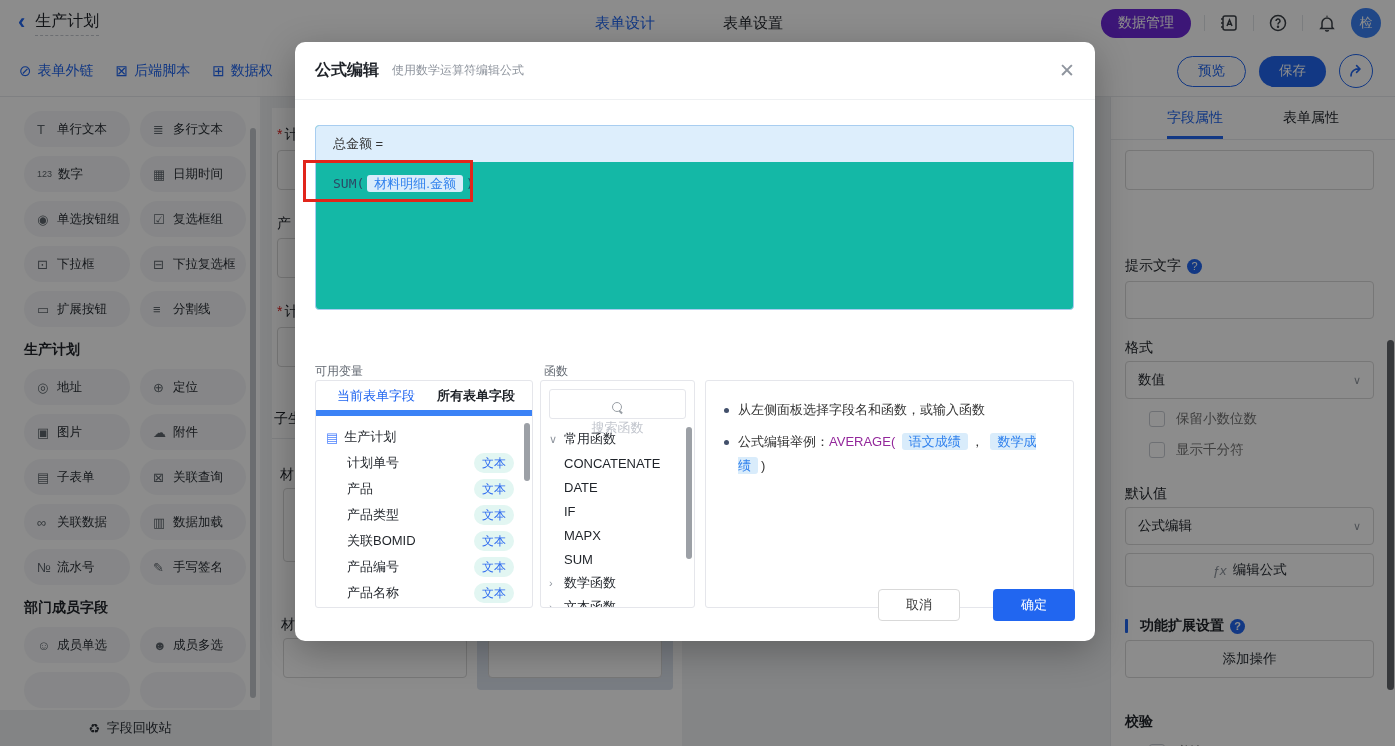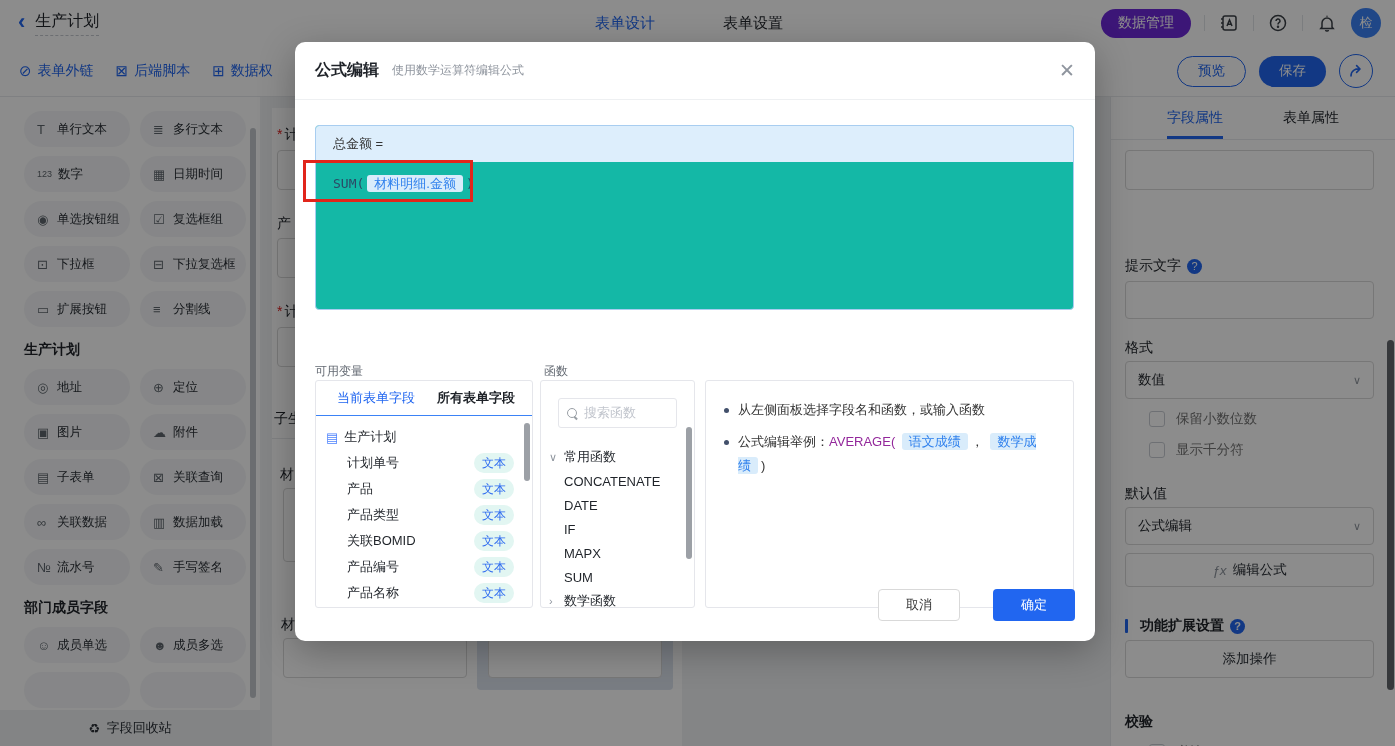--- a/index.html
+++ b/index.html
@@ -78,31 +78,31 @@
   .f-editor { position:absolute; left:20px; top:83px; width:759px; height:185px; border:1px solid #a8cdf0; border-radius:4px; overflow:hidden; background:#14b8a6; }
   .f-head { height:36px; background:#ddeefc; display:flex; align-items:center; padding:0 17px; font-size:13px; color:#333; }
   .f-body { padding:13px 17px; font-family:"DejaVu Sans Mono", monospace; font-size:13px; color:#2b4a66; }
   .f-token { font-family:"Liberation Sans","DejaVu Sans",sans-serif; background:#d9ecfb; color:#2f80ed; padding:1px 7px; border-radius:3px; margin:0 3px; }
   .red-box { position:absolute; left:8px; top:118px; width:170px; height:42px; border:3px solid #e1251b; z-index:55; pointer-events:none; }
   .m-sec-label { position:absolute; top:321px; font-size:12px; color:#646a73; }
   .panel { position:absolute; top:338px; height:228px; border:1px solid #e5e6eb; border-radius:3px; background:#fff; overflow:hidden; }
   .panel.vars { left:20px; width:218px; }
   .panel.funcs { left:245px; width:155px; }
   .panel.hints { left:410px; width:369px; }
-  .v-tabs { height:35px; display:flex; align-items:center; border-bottom:1px solid #3b82f6; font-size:13px; }
+  .v-tabs { height:35px; display:flex; align-items:center; border-bottom:6px solid #3b82f6; font-size:13px; }
   .v-tab { padding:0 10px 0 21px; cursor:pointer; color:#1f2329; }
   .v-tab.active { color:#2166f0; }
   .v-tab + .v-tab { padding-left:12px;font-weight:bold; }
   .v-list { padding:8px 10px 0 10px; }
   .v-root { display:flex; align-items:center; gap:6px; font-size:13px; height:26px; }
   .v-root .doc { color:#4e83fd; font-size:13px; }
   .v-row { display:flex; align-items:center; height:26px; padding-left:21px; font-size:13px; }
   .v-row .badge { margin-left:auto; margin-right:8px; font-size:12px; color:#2e6bf0; background:#e2f6f2; border-radius:10px; padding:1.5px 8px; }
   .thumb { position:absolute; right:2px; width:6px; background:#9ca0a6; border-radius:3px; }
-  .f-search { margin:17px; height:30px; border:1px solid #e5e6eb; border-radius:3px; display:flex; align-items:center; padding:12px 8px; gap:6px; }
+  .f-search { margin:8px; height:30px; border:1px solid #e5e6eb; border-radius:3px; display:flex; align-items:center; padding:12px 8px; gap:6px;flex-direction:column; }
   .f-search .ph { color:#c0c4cc; font-size:13px; }
   .mag { position:relative; width:11px; height:11px; flex:none; }
   .mag::before { content:""; position:absolute; left:0; top:0; width:8px; height:8px; border:1.5px solid #9aa0a6; border-radius:50%; }
   .mag::after { content:""; position:absolute; left:8px; top:8px; width:4px; height:1.5px; background:#9aa0a6; transform:rotate(45deg); transform-origin:0 0; }
   .fn-group { display:flex; align-items:center; gap:5px; height:24px; padding-left:8px; font-size:13px; color:#1f2329; cursor:pointer; }
   .fn-group .chev { color:#8f959e; font-size:11px; width:10px; }
   .fn-item { height:24px; display:flex; align-items:center; padding-left:23px; font-size:13px; color:#1f2329; cursor:pointer; }
   .hints-body { padding:17px 18px; }
   .hint-line { display:flex; align-items:flex-start; gap:9px; font-size:13px; color:#333; line-height:24px; margin-bottom:8px; }
   .hint-dot { width:5px; height:5px; border-radius:50%; background:#42506b; margin-top:10px; flex:none; }

